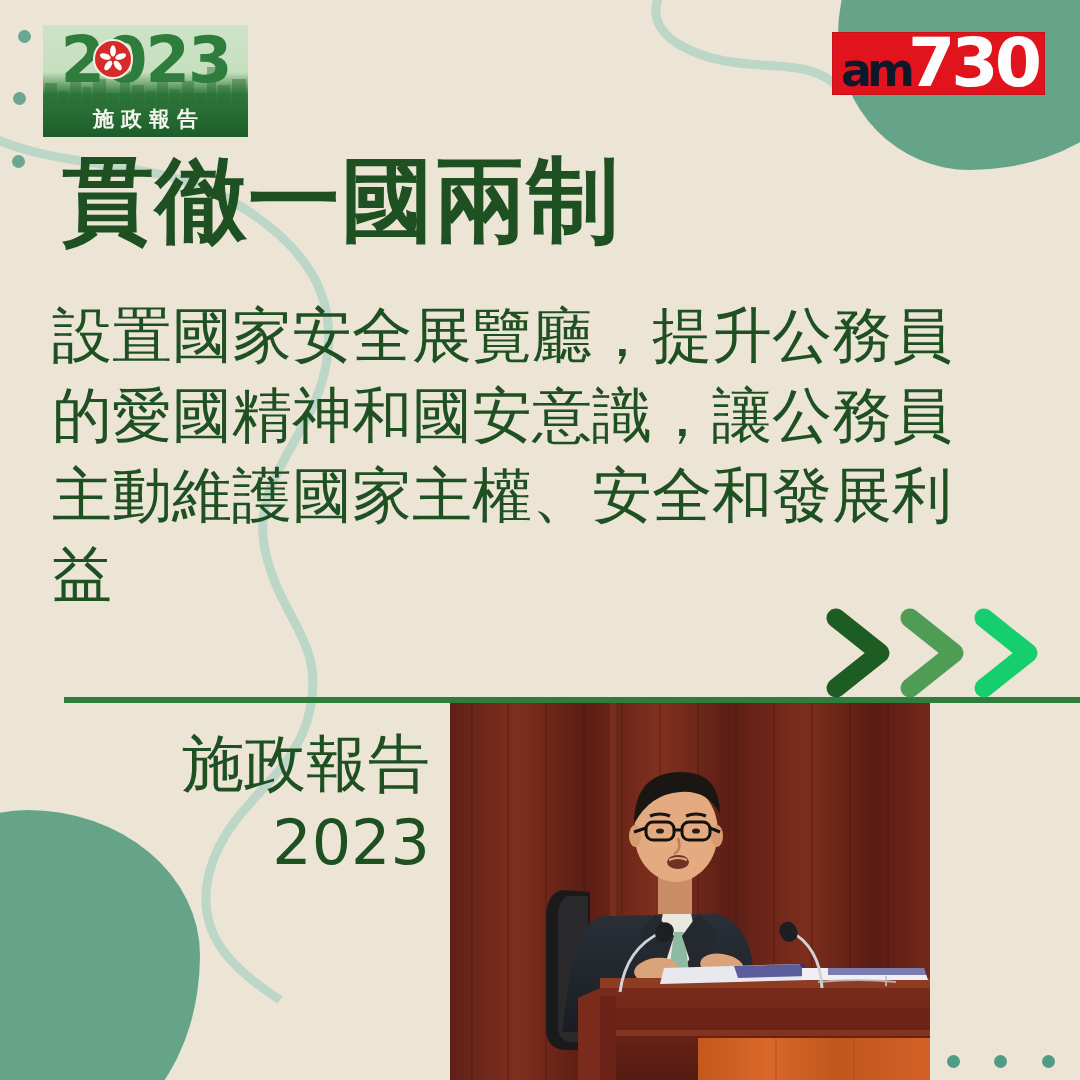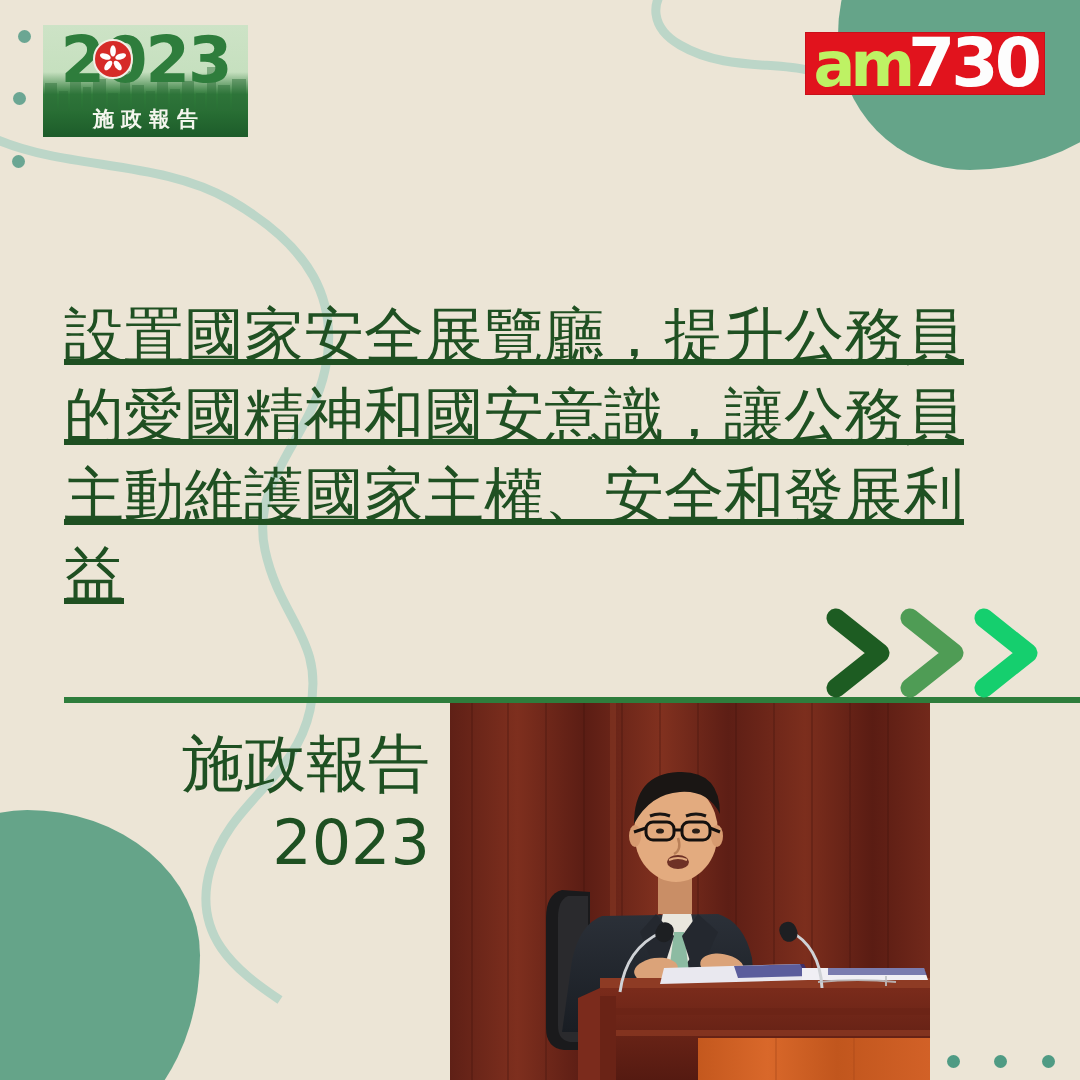--- a/index.html
+++ b/index.html
@@ -79,46 +79,45 @@
   
   .am730 {
     position:absolute; right:35px; top:32px;
     z-index:7;
     background:#e1131d;
     padding:3px 6px 5px 8px;
     display:flex; align-items:baseline;
     border:1px solid #c9101a;
   }
   .am730 .am {
-    color:#bef264; font-size:62px; font-weight:bold;
+    color:#0f172a; font-size:46px; font-weight:bold;
     font-family:"DejaVu Sans",sans-serif;
     letter-spacing:-5px; line-height:.78;
   }
   .am730 .seven30 {
     color:#fdfdfd; font-size:68px; font-weight:bold;
     font-family:"DejaVu Sans",sans-serif;
     letter-spacing:-4px; line-height:.78; margin-left:-2px;
   }
 
   
   .headline {
     position:absolute; left:62px; top:152px;
     z-index:6;
     font-size:92px; font-weight:bold;
     color:#1e5022; letter-spacing:1px;
     line-height:1.05;
     white-space:nowrap;
   }
   .body-copy {
-    position:absolute; left:64px; top:296px;
+    position:absolute; left:52px; top:296px;
     width:930px; z-index:6;
     font-size:60px; font-weight:500;
     color:#1f5022; line-height:1.33;
     letter-spacing:0px;
-    text-decoration:underline;
   }
 
   
   .chevrons {
     position:absolute; right:36px; top:608px;
     z-index:6; display:flex; gap:0px;
   }
   .chev { width:74px; height:90px; }
 
   
@@ -208,20 +207,21 @@
       </svg>
     </div>
     <div class="logo-sub">施政報告</div>
   </div>
 
   <div class="am730">
     <span class="am">am</span>
     <span class="seven30">730</span>
   </div>
 
+  <div class="headline">貫徹一國兩制</div>
 
   <div class="body-copy">設置國家安全展覽廳，提升公務員的愛國精神和國安意識，讓公務員主動維護國家主權、安全和發展利益</div>
 
   <div class="chevrons">
     <svg class="chev" viewBox="0 0 74 90">
       <path d="M14 10 L58 45 L14 80" fill="none" stroke="#1d5c22" stroke-width="19" stroke-linecap="round" stroke-linejoin="round"></path>
     </svg>
     <svg class="chev" viewBox="0 0 74 90">
       <path d="M14 10 L58 45 L14 80" fill="none" stroke="#4f9c55" stroke-width="19" stroke-linecap="round" stroke-linejoin="round"></path>
     </svg>

